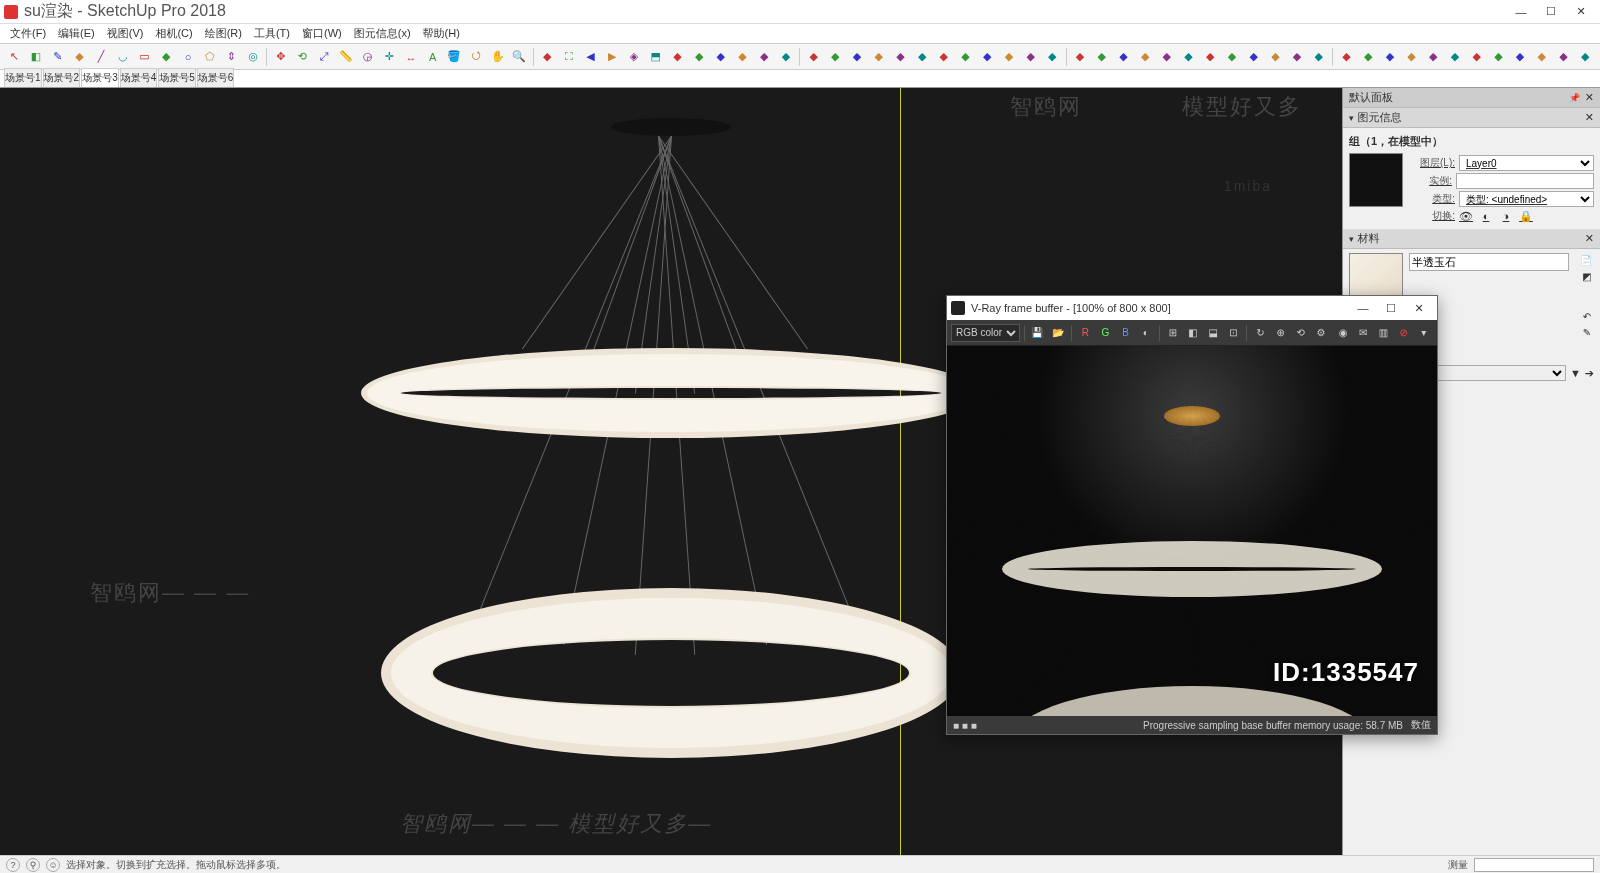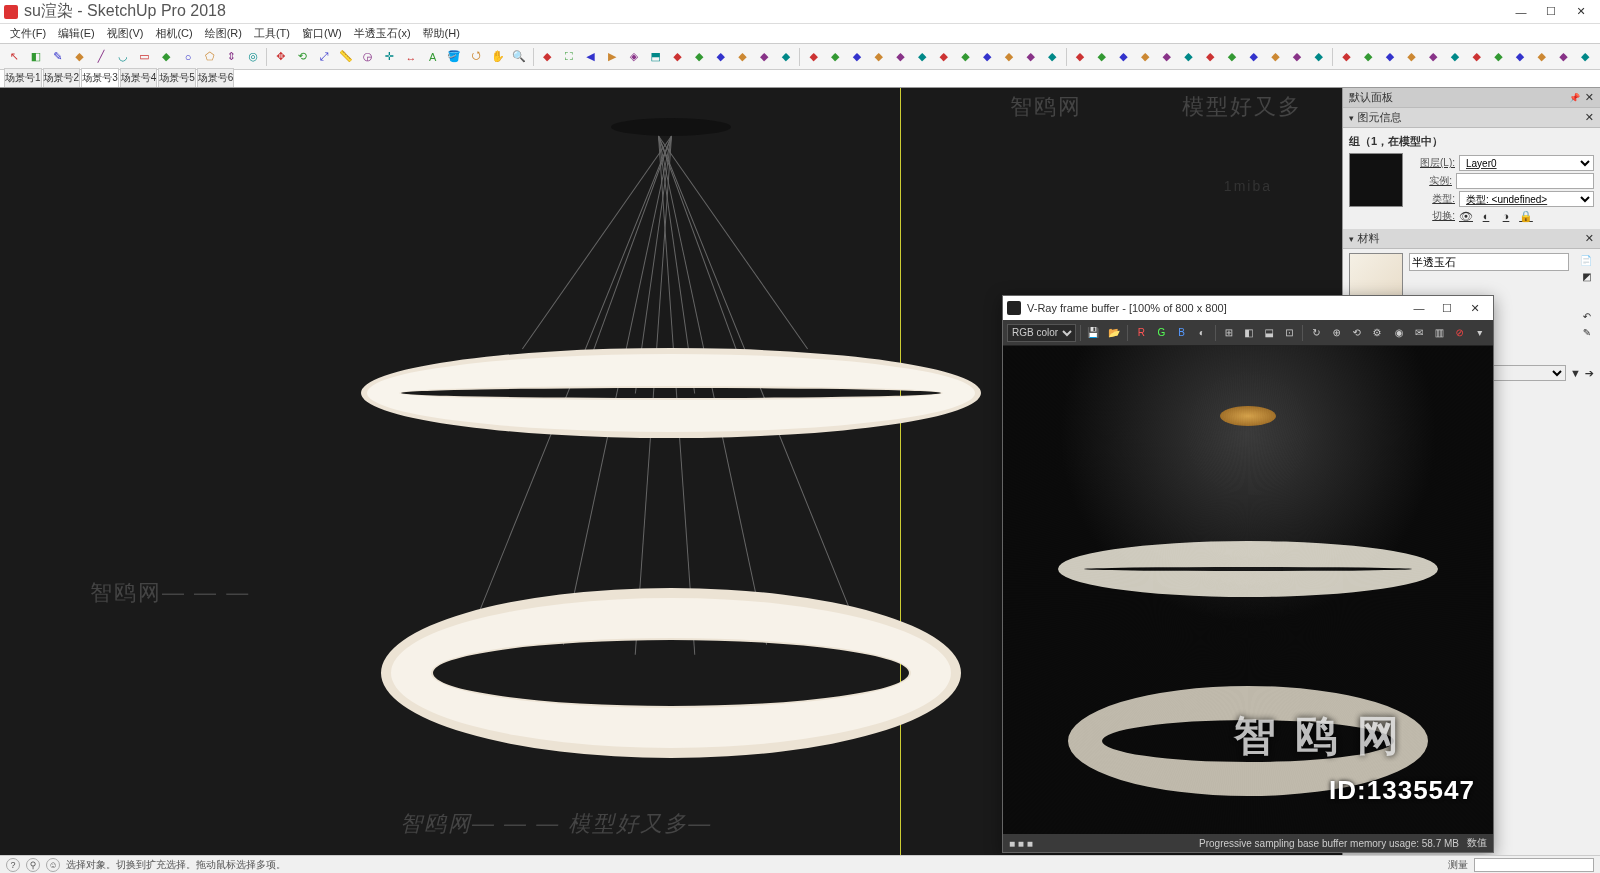--- a/index.html
+++ b/index.html
@@ -46,21 +46,21 @@
 .toggle-icons { display:flex; gap:6px; margin-left:50px; }
 .toggle-icons span { width:14px; height:14px; display:inline-flex; align-items:center; justify-content:center; }
 .mat-thumb { width:54px; height:54px; background:linear-gradient(135deg,#f5f0e5,#e8dcc8); border:1px solid #888; float:left; margin-right:6px; }
 .mat-icons { display:flex; flex-direction:column; gap:2px; float:right; }
 .mat-icons span { width:14px; height:14px; display:inline-flex; align-items:center; justify-content:center; font-size:10px; }
 .mat-bottom { clear:both; padding-top:6px; display:flex; align-items:center; gap:4px; }
 .mat-bottom .lbl { font-size:10px; color:#555; }
 .mat-arrow { margin-left:auto; }
 
 
-.vfb { position:absolute; left:1002px; top:295px; width:492px; height:558px; background:#3a3a3a; border:1px solid #666; box-shadow:0 4px 16px rgba(0,0,0,0.4); display:flex; flex-direction:column; }
+.vfb { position:absolute; left:946px; top:295px; width:492px; height:440px; background:#3a3a3a; border:1px solid #666; box-shadow:0 4px 16px rgba(0,0,0,0.4); display:flex; flex-direction:column; }
 .vfb-title { height:24px; background:#fff; display:flex; align-items:center; padding:0 4px; font-size:11px; color:#333; }
 .vfb-title .vicon { width:14px; height:14px; background:#222; margin-right:6px; border-radius:2px; }
 .vfb-title .spacer { flex:1; }
 .vfb-title .wbtn { width:28px; height:20px; display:flex; align-items:center; justify-content:center; }
 .vfb-tools { height:26px; background:#3a3a3a; display:flex; align-items:center; padding:0 4px; gap:2px; border-bottom:1px solid #222; }
 .vfb-tools select { height:18px; font-size:10px; background:#2a2a2a; color:#ccc; border:1px solid #555; }
 .vfb-tools .vtb { width:20px; height:20px; display:flex; align-items:center; justify-content:center; color:#ccc; font-size:10px; border:1px solid transparent; }
 .vfb-tools .vtb.r { color:#f55; } .vfb-tools .vtb.g { color:#5f5; } .vfb-tools .vtb.b { color:#59f; }
 .vfb-tools .vsep { width:1px; height:16px; background:#555; margin:0 2px; }
 .vfb-canvas { flex:1; background:#0a0a0a; position:relative; overflow:hidden; }
@@ -88,21 +88,21 @@
 </div>
 
 <div class="menubar">
   <span>文件(F)</span>
   <span>编辑(E)</span>
   <span>视图(V)</span>
   <span>相机(C)</span>
   <span>绘图(R)</span>
   <span>工具(T)</span>
   <span>窗口(W)</span>
-  <span>半透玉石(x)</span>
+  <span>图元信息(x)</span>
   <span>帮助(H)</span>
 </div>
 
 <div class="toolbar" id="toolbar">
     <div class="tbtn" style="font-size: 11px; color: rgb(204, 51, 51);">↖</div>
     <div class="tbtn" style="font-size: 11px; color: rgb(51, 153, 51);">◧</div>
     <div class="tbtn" style="font-size: 11px; color: rgb(51, 51, 204);">✎</div>
     <div class="tbtn" style="font-size: 11px; color: rgb(204, 136, 51);">◆</div>
     <div class="tbtn" style="font-size: 11px; color: rgb(136, 51, 136);">╱</div>
     <div class="tbtn" style="font-size: 11px; color: rgb(0, 136, 136);">◡</div>
@@ -338,21 +338,20 @@
     <div class="vtb">▾</div>
   </div>
   <div class="vfb-canvas">
 
     <div style="position:absolute;inset:0;background:radial-gradient(circle at 50% 18%,#3a3a3a 0,#0a0a0a 40%);"></div>
     <div style="position:absolute;left:50%;top:60px;transform:translateX(-50%);width:56px;height:20px;background:radial-gradient(#d4a04a,#8a5a1a);border-radius:50%;"></div>
     <div style="position:absolute;left:50%;top:195px;transform:translateX(-50%);width:380px;height:56px;border-radius:50%;border:26px solid rgba(240,235,220,.85);filter:blur(.6px);"></div>
     <div style="position:absolute;left:50%;top:340px;transform:translateX(-50%);width:360px;height:110px;border-radius:50%;border:34px solid rgba(235,228,210,.8);filter:blur(.7px);"></div>
 
     <div style="position:absolute;inset:0;background:repeating-conic-gradient(#fff1 0 .3deg,#0000 0 .6deg);mix-blend-mode:overlay;opacity:.4;"></div>
-    <div class="overlay-wm">智 鸥 网</div>
     <div class="overlay-id">ID:1335547</div>
   </div>
   <div class="vfb-status">
     <span>■ ■ ■</span>
     <span class="prog">Progressive sampling base buffer memory usage: 58.7 MB</span>
     <span>数值</span>
   </div>
 </div>
 
 <div class="statusbar">

